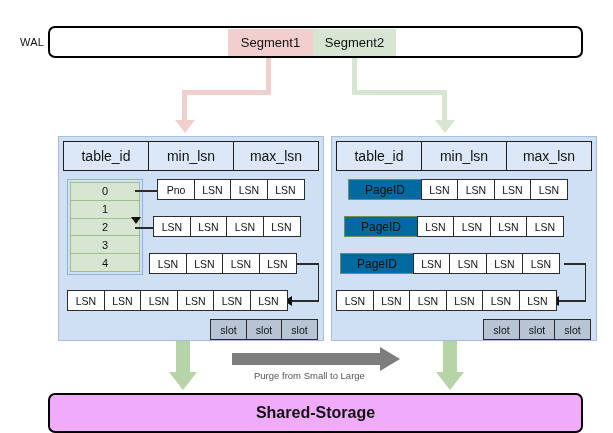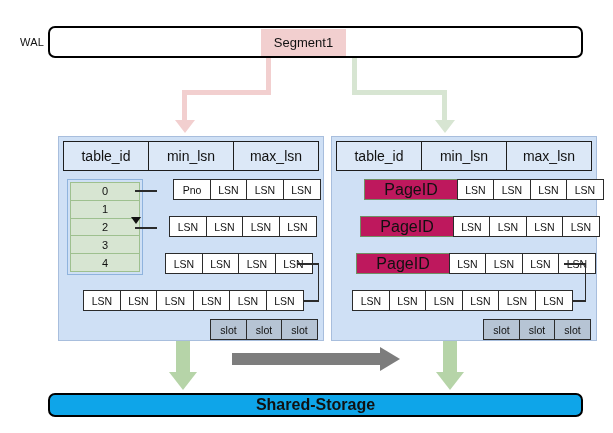--- a/index.html
+++ b/index.html
@@ -17,21 +17,21 @@
     font-size:11px;color:#111;letter-spacing:.2px;margin-left:12px;
   }
   .wal-box{
     position:absolute;left:48px;top:26px;width:535px;height:32px;
     border:2.5px solid #000;border-radius:7px;background:#fff;
     box-sizing:border-box;
   }
   .seg{
     position:absolute;top:28.5px;height:27px;
     display:flex;align-items:center;justify-content:center;
-    font-size:13px;color:#111;box-sizing:border-box;margin-left:33px;
+    font-size:13px;color:#111;box-sizing:border-box;
   }
   .seg1{left:228px;width:85px;background:#f2cfcf;}
   .seg2{left:313px;width:83px;background:#d7e5d2;}
 
   
   .conn{position:absolute;}
   .conn.pink{background:#f2cfcf;}
   .conn.green{background:#d7e5d2;}
   .arrowhead{position:absolute;width:0;height:0;}
   .arrowhead.pink{border-left:10px solid transparent;border-right:10px solid transparent;border-top:13px solid #f2cfcf;}
@@ -69,22 +69,22 @@
   .idrow:last-child{border-bottom:none;}
 
   
   .cellrow{position:absolute;display:flex;}
   .cell{
     width:38px;height:21px;background:#fff;border:1.5px solid #2b2b2b;
     margin-left:-1.5px;box-sizing:border-box;
     display:flex;align-items:center;justify-content:center;
     font-size:10.5px;color:#111;
   }
-  .cell:first-child{margin-left:16px;}
-  .cell.pageid{width:94px;background:#be185d;border-color:#6f8f63;font-size:16px;}
+  .cell:first-child{margin-left:0;}
+  .cell.pageid{width:74px;background:#0369a1;border-color:#6f8f63;font-size:12px;}
 
   
   .slotrow{position:absolute;display:flex;justify-content:space-between;}
   .slot{
     width:37px;height:21px;background:#b6c4d4;border:1.5px solid #2b2b2b;
     margin-left:-1.5px;box-sizing:border-box;
     display:flex;align-items:center;justify-content:center;
     font-size:10.5px;color:#111;
   }
   .slot:first-child{margin-left:0;}
@@ -116,34 +116,35 @@
     position:absolute;width:0;height:0;
     border-top:12px solid transparent;border-bottom:12px solid transparent;
     border-left:20px solid #7d7d7d;
   }
   .purge-text{
     position:absolute;font-size:9.5px;color:#555;white-space:nowrap;
   }
 
   
   .storage{
-    position:absolute;left:48px;top:393px;width:535px;height:24px;
-    border:2.5px solid #000;border-radius:7px;background:#0ea5e9;box-sizing:border-box;
+    position:absolute;left:48px;top:393px;width:535px;height:40px;
+    border:2.5px solid #000;border-radius:7px;background:#f0abfc;box-sizing:border-box;
     display:flex;align-items:center;justify-content:center;
   }
   .storage-label{font-size:16px;font-weight:bold;color:#111;}
 </style>
 </head>
 <body>
 
 <div id="stage">
 
   <div class="wal-label">WAL</div>
   <div class="wal-box"></div>
   <div class="seg seg1">Segment1</div>
+  <div class="seg seg2">Segment2</div>
 
   <div class="conn pink" style="left:266px;top:58px;width:5px;height:36px;"></div>
   <div class="conn pink" style="left:182px;top:90px;width:89px;height:5px;"></div>
   <div class="conn pink" style="left:182px;top:90px;width:5px;height:30px;"></div>
   <div class="arrowhead pink" style="left:174.5px;top:120px;"></div>
 
   <div class="conn green" style="left:352px;top:58px;width:5px;height:36px;"></div>
   <div class="conn green" style="left:352px;top:90px;width:95px;height:5px;"></div>
   <div class="conn green" style="left:442px;top:90px;width:5px;height:30px;"></div>
   <div class="arrowhead green" style="left:434.5px;top:120px;"></div>
@@ -262,18 +263,19 @@
   </div>
 
   <div class="gdown-stem" style="left:176px;top:341px;height:32px;"></div>
   <div class="gdown-head" style="left:169px;top:372px;"></div>
 
   <div class="gdown-stem" style="left:443px;top:341px;height:32px;"></div>
   <div class="gdown-head" style="left:436px;top:372px;"></div>
 
   <div class="purge-stem" style="left:232px;top:353px;width:148px;"></div>
   <div class="purge-head" style="left:380px;top:347px;"></div>
+  <div class="purge-text" style="left:254px;top:370px;">Purge from Small to Large</div>
 
   <div class="storage">
     <span class="storage-label">Shared-Storage</span>
   </div>
 
 </div>
 
 </body></html>

